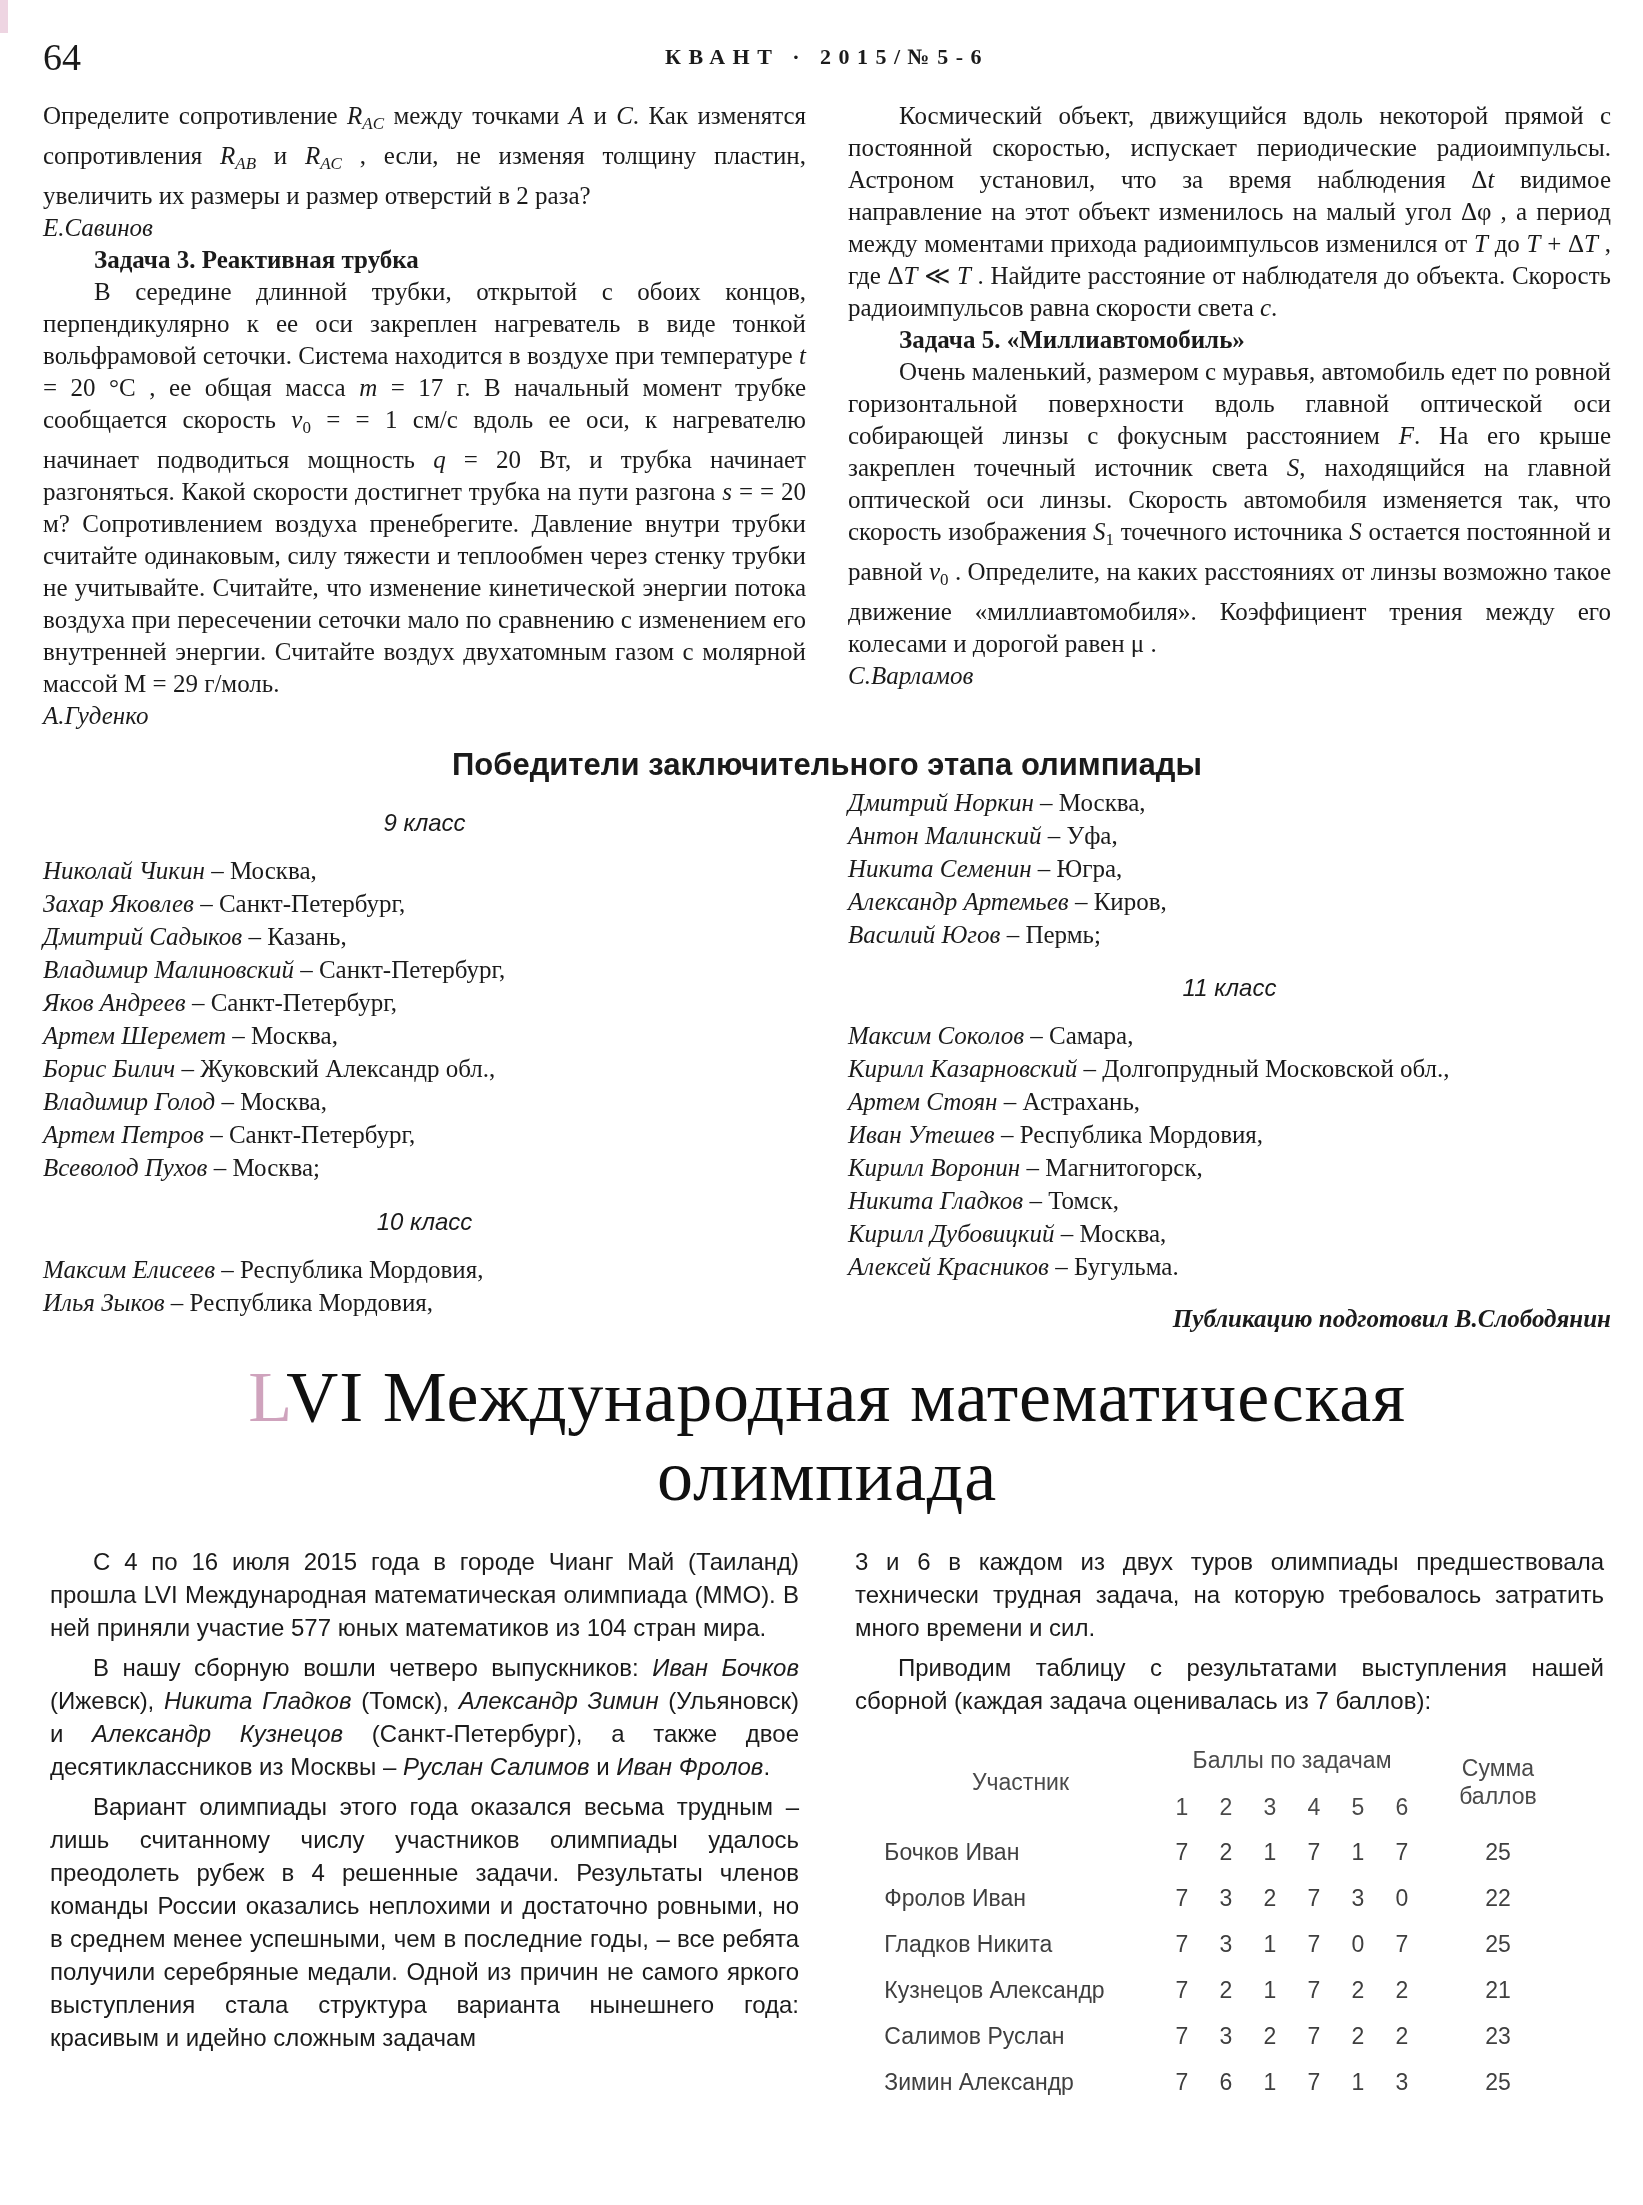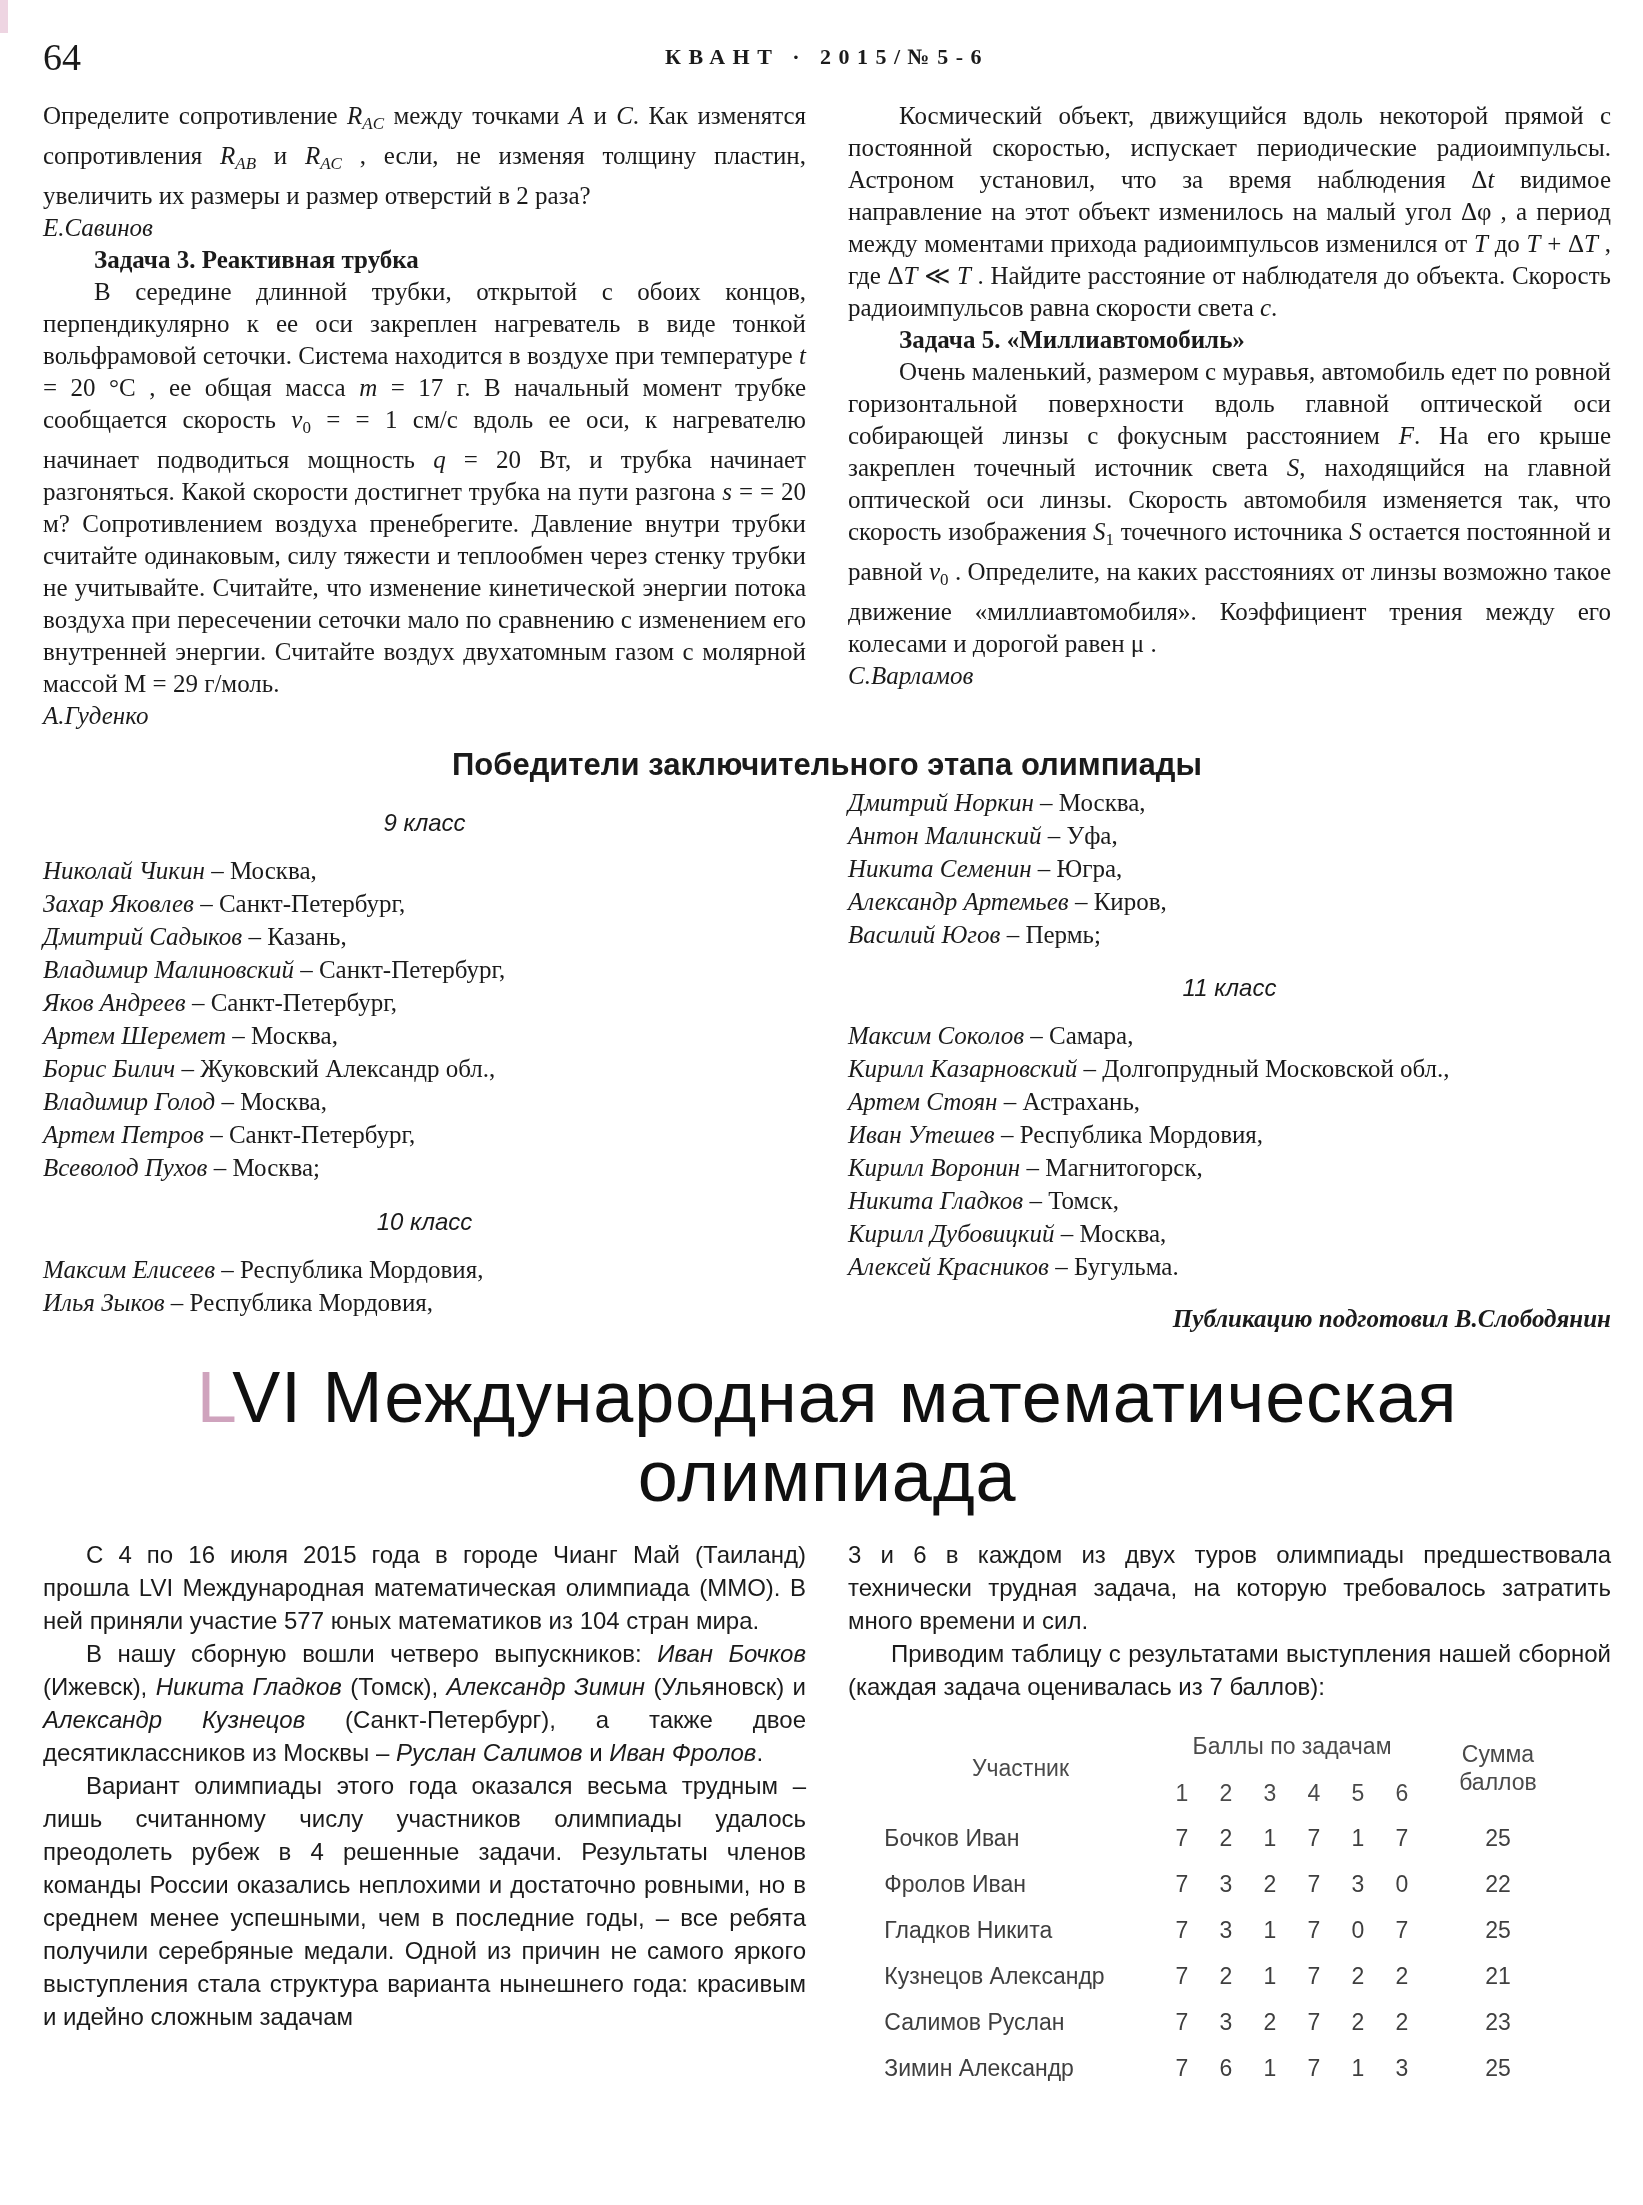--- a/index.html
+++ b/index.html
@@ -49,31 +49,31 @@
     font-style:italic;font-size:24px;margin:21.4px 0 15px;
   }
   .win-item{font-size:25px;line-height:33px;}
   .winners-credit{
     text-align:right;font-style:italic;font-weight:700;font-size:25px;margin-top:20px;
   }
 
   
   .imo{margin-top:23px;}
   .imo-title{
-    text-align:center;font-family:Liberation Sans, sans-serif;
+    text-align:center;font-family:Liberation Serif, serif;
     font-weight:400;font-size:72px;line-height:79px;letter-spacing:0.8px;
     color:#101010;margin:0;
   }
   .imo-title .title-line{display:block;white-space:nowrap;}
   .imo-body{margin-top:21.4px;}
   .sans-body{
     font-family:"Liberation Sans","DejaVu Sans",sans-serif;
     font-size:24px;line-height:33px;text-align:justify;
   }
-  .sans-body p{margin:0;}
+  .sans-body p{margin:7px;}
   .sans-body .para.indent{text-indent:43px;}
 
   
   .score-table{
     margin:18px 0 0 33px;
     display:grid;
     grid-template-columns:279px repeat(6,44px) 148px;
     grid-template-rows:51px 44px;
     grid-auto-rows:46px;
     font-family:"Liberation Sans","DejaVu Sans",sans-serif;

